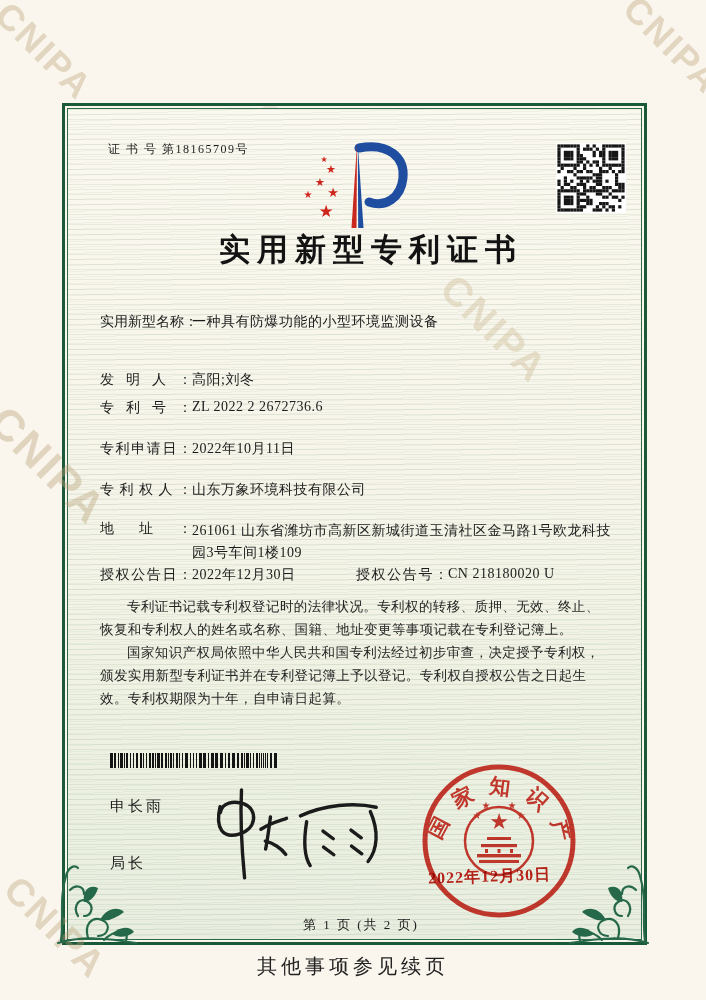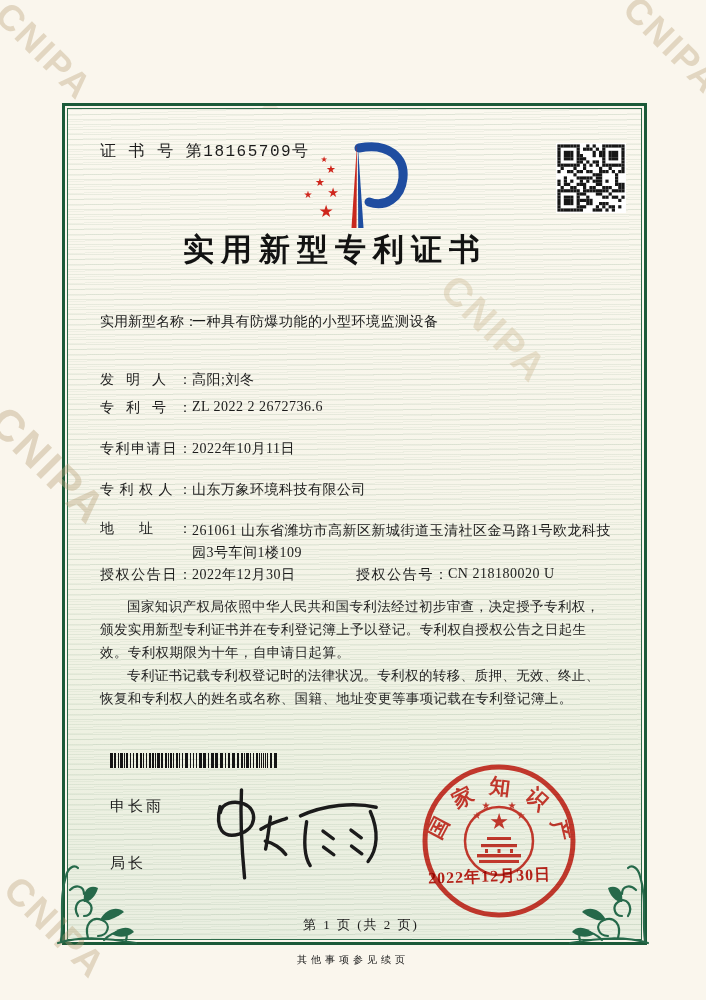--- a/index.html
+++ b/index.html
@@ -30,23 +30,23 @@
     border:1px solid #2e6b4a;
     background:
       repeating-linear-gradient(180deg, rgba(110,150,115,.13) 0 1px, rgba(0,0,0,0) 1px 5px),
       repeating-linear-gradient(178deg, rgba(110,150,115,.08) 0 1px, rgba(0,0,0,0) 1px 6px),
       linear-gradient(180deg,#fbf8ef 0%,#f7f5ea 45%,#eef1e2 75%,#e9eee0 100%);
   }
   .corner{position:absolute;width:100px;height:100px;}
   .corner-l{left:54px;top:846px;}
   .corner-r{left:552px;top:846px;transform:scaleX(-1);}
   
-  .cert-no{position:absolute;left:100px;top:141px;font-size:16px;letter-spacing:1.5px;font-family:Liberation Mono, monospace;}
+  .cert-no{position:absolute;left:108px;top:141px;font-size:12px;letter-spacing:1.5px;}
   .title{
-    position:absolute;left:44px;top:229px;width:582px;text-align:center;
+    position:absolute;left:80px;top:229px;width:582px;text-align:center;
     font-size:31px;font-weight:bold;letter-spacing:7px;color:#121212;
   }
   .row{position:absolute;left:100px;font-size:14px;white-space:nowrap;}
   .flabel{
     display:inline-block;width:92px;text-align:justify;text-align-last:justify;
     vertical-align:top;
   }
   .fvalue{display:inline-block;margin-left:0;letter-spacing:.5px;vertical-align:top;}
   .row-name{top:313px;}
   .row-inventor{top:371px;}
@@ -71,21 +71,21 @@
   .sig{position:absolute;left:205px;top:782px;transform:rotate(-2deg);}
   
   .seal{position:absolute;left:419px;top:761px;opacity:.92;mix-blend-mode:multiply;}
   .seal-date{
     position:absolute;left:428px;top:866px;width:150px;font-size:16px;font-weight:bold;
     color:#c8241c;letter-spacing:1px;transform:rotate(-2deg);mix-blend-mode:multiply;
     white-space:nowrap;
   }
   
   .page-ind{position:absolute;left:62px;top:916px;width:582px;text-align:center;font-size:13px;letter-spacing:2px;padding-left:8px;}
-  .cont-note{position:absolute;left:0;top:953px;width:706px;text-align:center;font-size:10px;letter-spacing:4px;color:#222;}
+  .cont-note{position:absolute;left:0;top:953px;width:706px;text-align:center;font-size:20px;letter-spacing:4px;color:#222;}
 </style>
 </head>
 <body>
 
 <div class="wm wm1">CNIPA</div>
 <div class="wm wm2">CNIPA</div>
 <div class="wm wm6">CNIPA</div>
 
 <div class="frame">
   <div class="frame-inner"></div>
@@ -396,22 +396,22 @@
   <span class="flabel">专利权人：</span><span class="fvalue">山东万象环境科技有限公司</span>
 </div>
 <div class="row row-address">
   <span class="flabel">地址：</span><span class="fvalue">261061 山东省潍坊市高新区新城街道玉清社区金马路1号欧龙科技园3号车间1楼109</span>
 </div>
 <div class="row row-grant">
   <span class="grant-a"><span class="flabel">授权公告日：</span><span class="fvalue">2022年12月30日</span></span><span><span class="flabel">授权公告号：</span><span class="fvalue">CN 218180020 U</span></span>
 </div>
 
 <div class="paras">
+  <p>专利证书记载专利权登记时的法律状况。专利权的转移、质押、无效、终止、恢复和专利权人的姓名或名称、国籍、地址变更等事项记载在专利登记簿上。</p>
   <p>国家知识产权局依照中华人民共和国专利法经过初步审查，决定授予专利权，颁发实用新型专利证书并在专利登记簿上予以登记。专利权自授权公告之日起生效。专利权期限为十年，自申请日起算。</p>
-  <p>专利证书记载专利权登记时的法律状况。专利权的转移、质押、无效、终止、恢复和专利权人的姓名或名称、国籍、地址变更等事项记载在专利登记簿上。</p>
 </div>
 
 <svg class="barcode" width="176" height="15" viewBox="0 0 176 15">
   <g fill="#141414">
       <rect x="2" y="0" width="3" height="15"></rect>
       <rect x="6" y="0" width="2" height="15"></rect>
       <rect x="10" y="0" width="1" height="15"></rect>
       <rect x="12" y="0" width="3" height="15"></rect>
       <rect x="16" y="0" width="1" height="15"></rect>
       <rect x="18" y="0" width="2" height="15"></rect>

